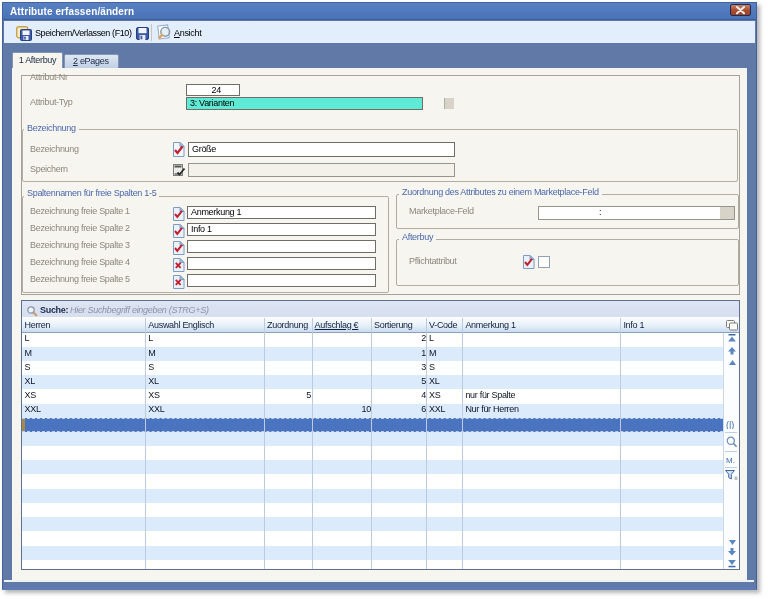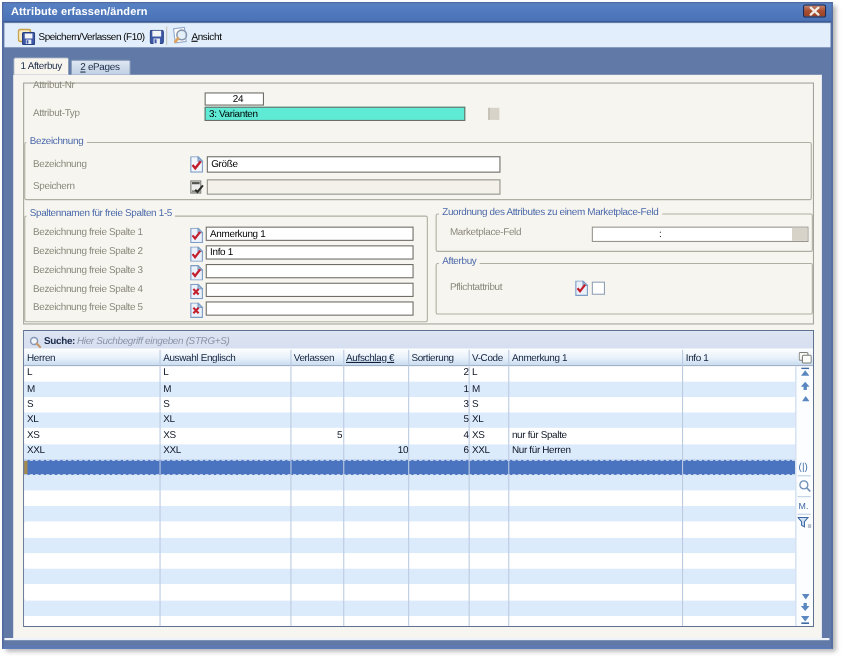--- a/index.html
+++ b/index.html
@@ -185,21 +185,21 @@
     <circle cx="5" cy="5" r="3.2" fill="#eef4fa" stroke="#8896b4" stroke-width="1.3"></circle>
     <path d="M7.5 7.5 L10.4 10.4" stroke="#c89a6a" stroke-width="2" stroke-linecap="round"></path>
   </svg>
 </div>
 <div class="txt" style="left:40px;top:305px;font-weight:bold;color:#202e4e;">Suche:</div>
 <div class="txt" style="left:70px;top:305px;font-style:italic;color:#8c94a8;">Hier Suchbegriff eingeben (STRG+S)</div>
 
 <div class="abs" style="left:22px;top:317px;width:717px;height:16px;background:linear-gradient(#fdfeff,#e8f1fa 55%,#c9dcf0);border-bottom:1px solid #8fa0ba;"></div>
 <div class="hcell" style="left:24.5px;">Herren</div>
 <div class="hcell" style="left:148.3px;">Auswahl Englisch</div>
-<div class="hcell" style="left:267px;">Verlassen</div>
+<div class="hcell" style="left:267px;">Zuordnung</div>
 <div class="hcell" style="left:314.6px;text-decoration:underline;">Aufschlag €</div>
 <div class="hcell" style="left:374px;">Sortierung</div>
 <div class="hcell" style="left:429px;">V-Code</div>
 <div class="hcell" style="left:465.4px;">Anmerkung 1</div>
 <div class="hcell" style="left:623.4px;">Info 1</div>
 
 <div class="abs" style="left:726px;top:320px;width:12px;height:11px;">
   <svg width="12" height="11" viewBox="0 0 12 11">
     <rect x="0.5" y="0.5" width="8" height="7" rx="1" fill="#f6f6f2" stroke="#80807a"></rect>
     <rect x="3.5" y="3" width="8" height="7" rx="1" fill="#fbfbf9" stroke="#80807a"></rect>

